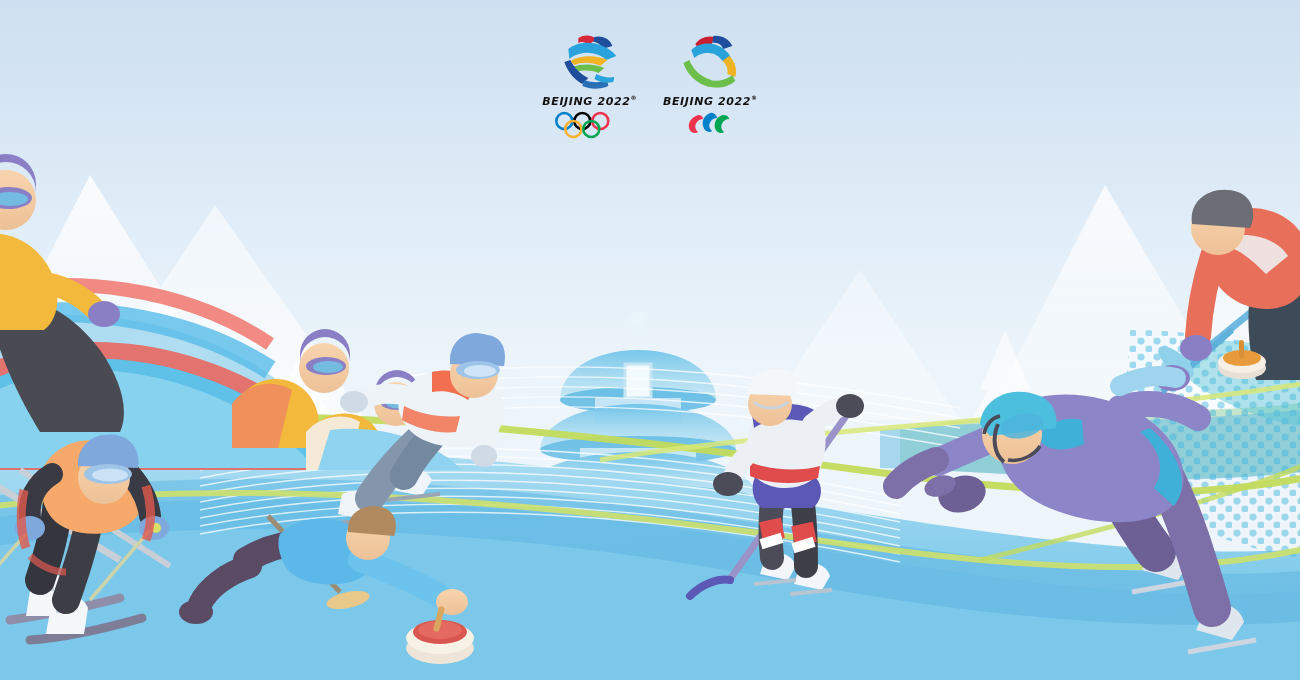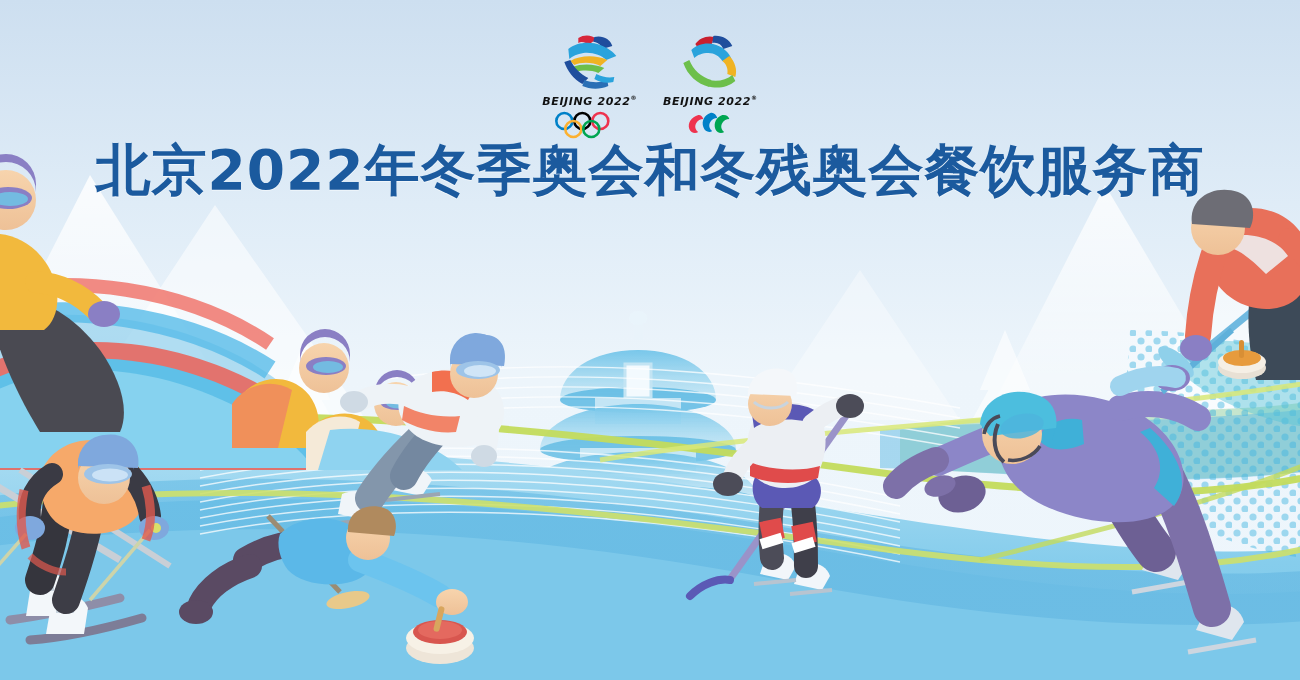--- a/index.html
+++ b/index.html
@@ -475,15 +475,14 @@
       </div>
       <svg class="agitos" width="52" height="24" viewBox="0 0 52 24" xmlns="http://www.w3.org/2000/svg">
         <path d="M14 3 C7 5 3 11 5 17 C6.5 21 11 22 14 20 C11 18 10 14 12 11 C13.6 8.6 16 7 19 7 C18 4 16 2.6 14 3 Z" fill="#ee334e"></path>
         <path d="M26 1 C20 3 17 9 19 15 C20.5 19.6 25 21 28 19 C25 17 24 13 26 10 C27.6 7.6 30 6 33 6 C32 2.6 29 0 26 1 Z" fill="#0081c8"></path>
         <path d="M38 3 C32 5 29 11 31 17 C32.5 21 37 22 40 20 C37 18 36 14 38 11 C39.6 8.6 42 7 45 7 C44 4 42 2.6 38 3 Z" fill="#00a651"></path>
       </svg>
     </div>
 
   </div>
 
-  <div id="title">北京2022年冬季奥会和冬残奥会餐饮服务商</div>
 
 </div>
 
 </body></html>

